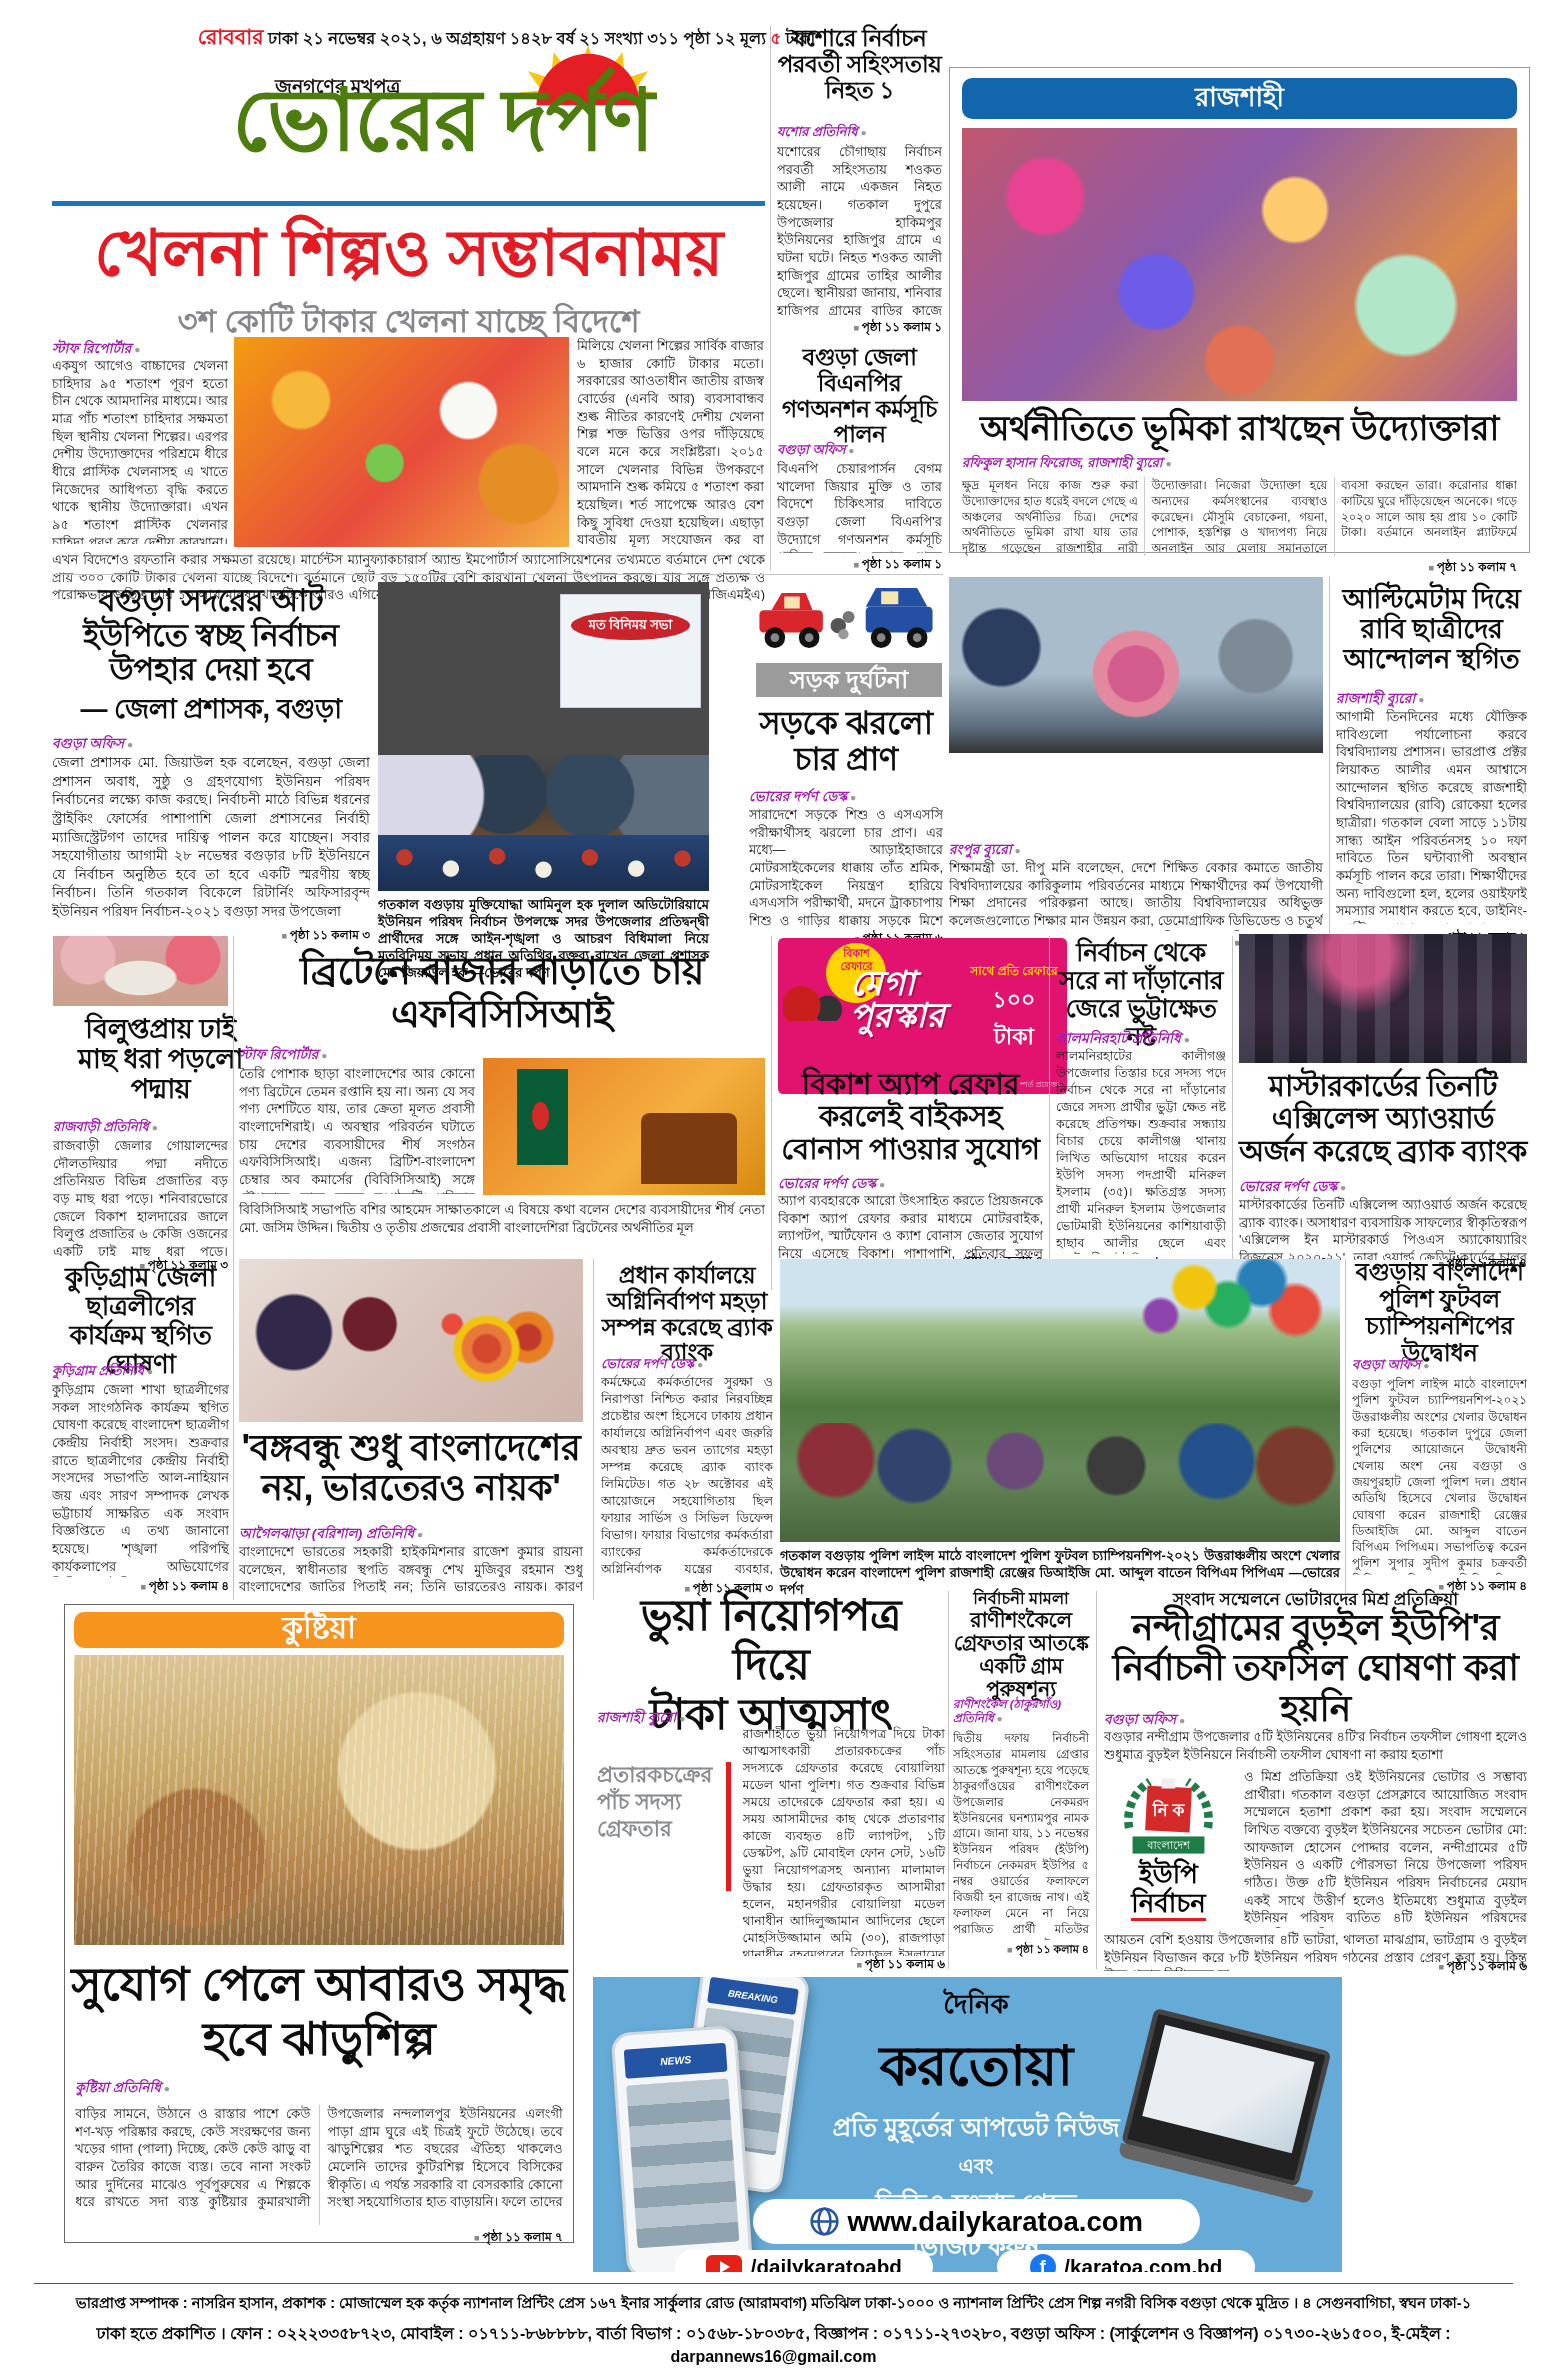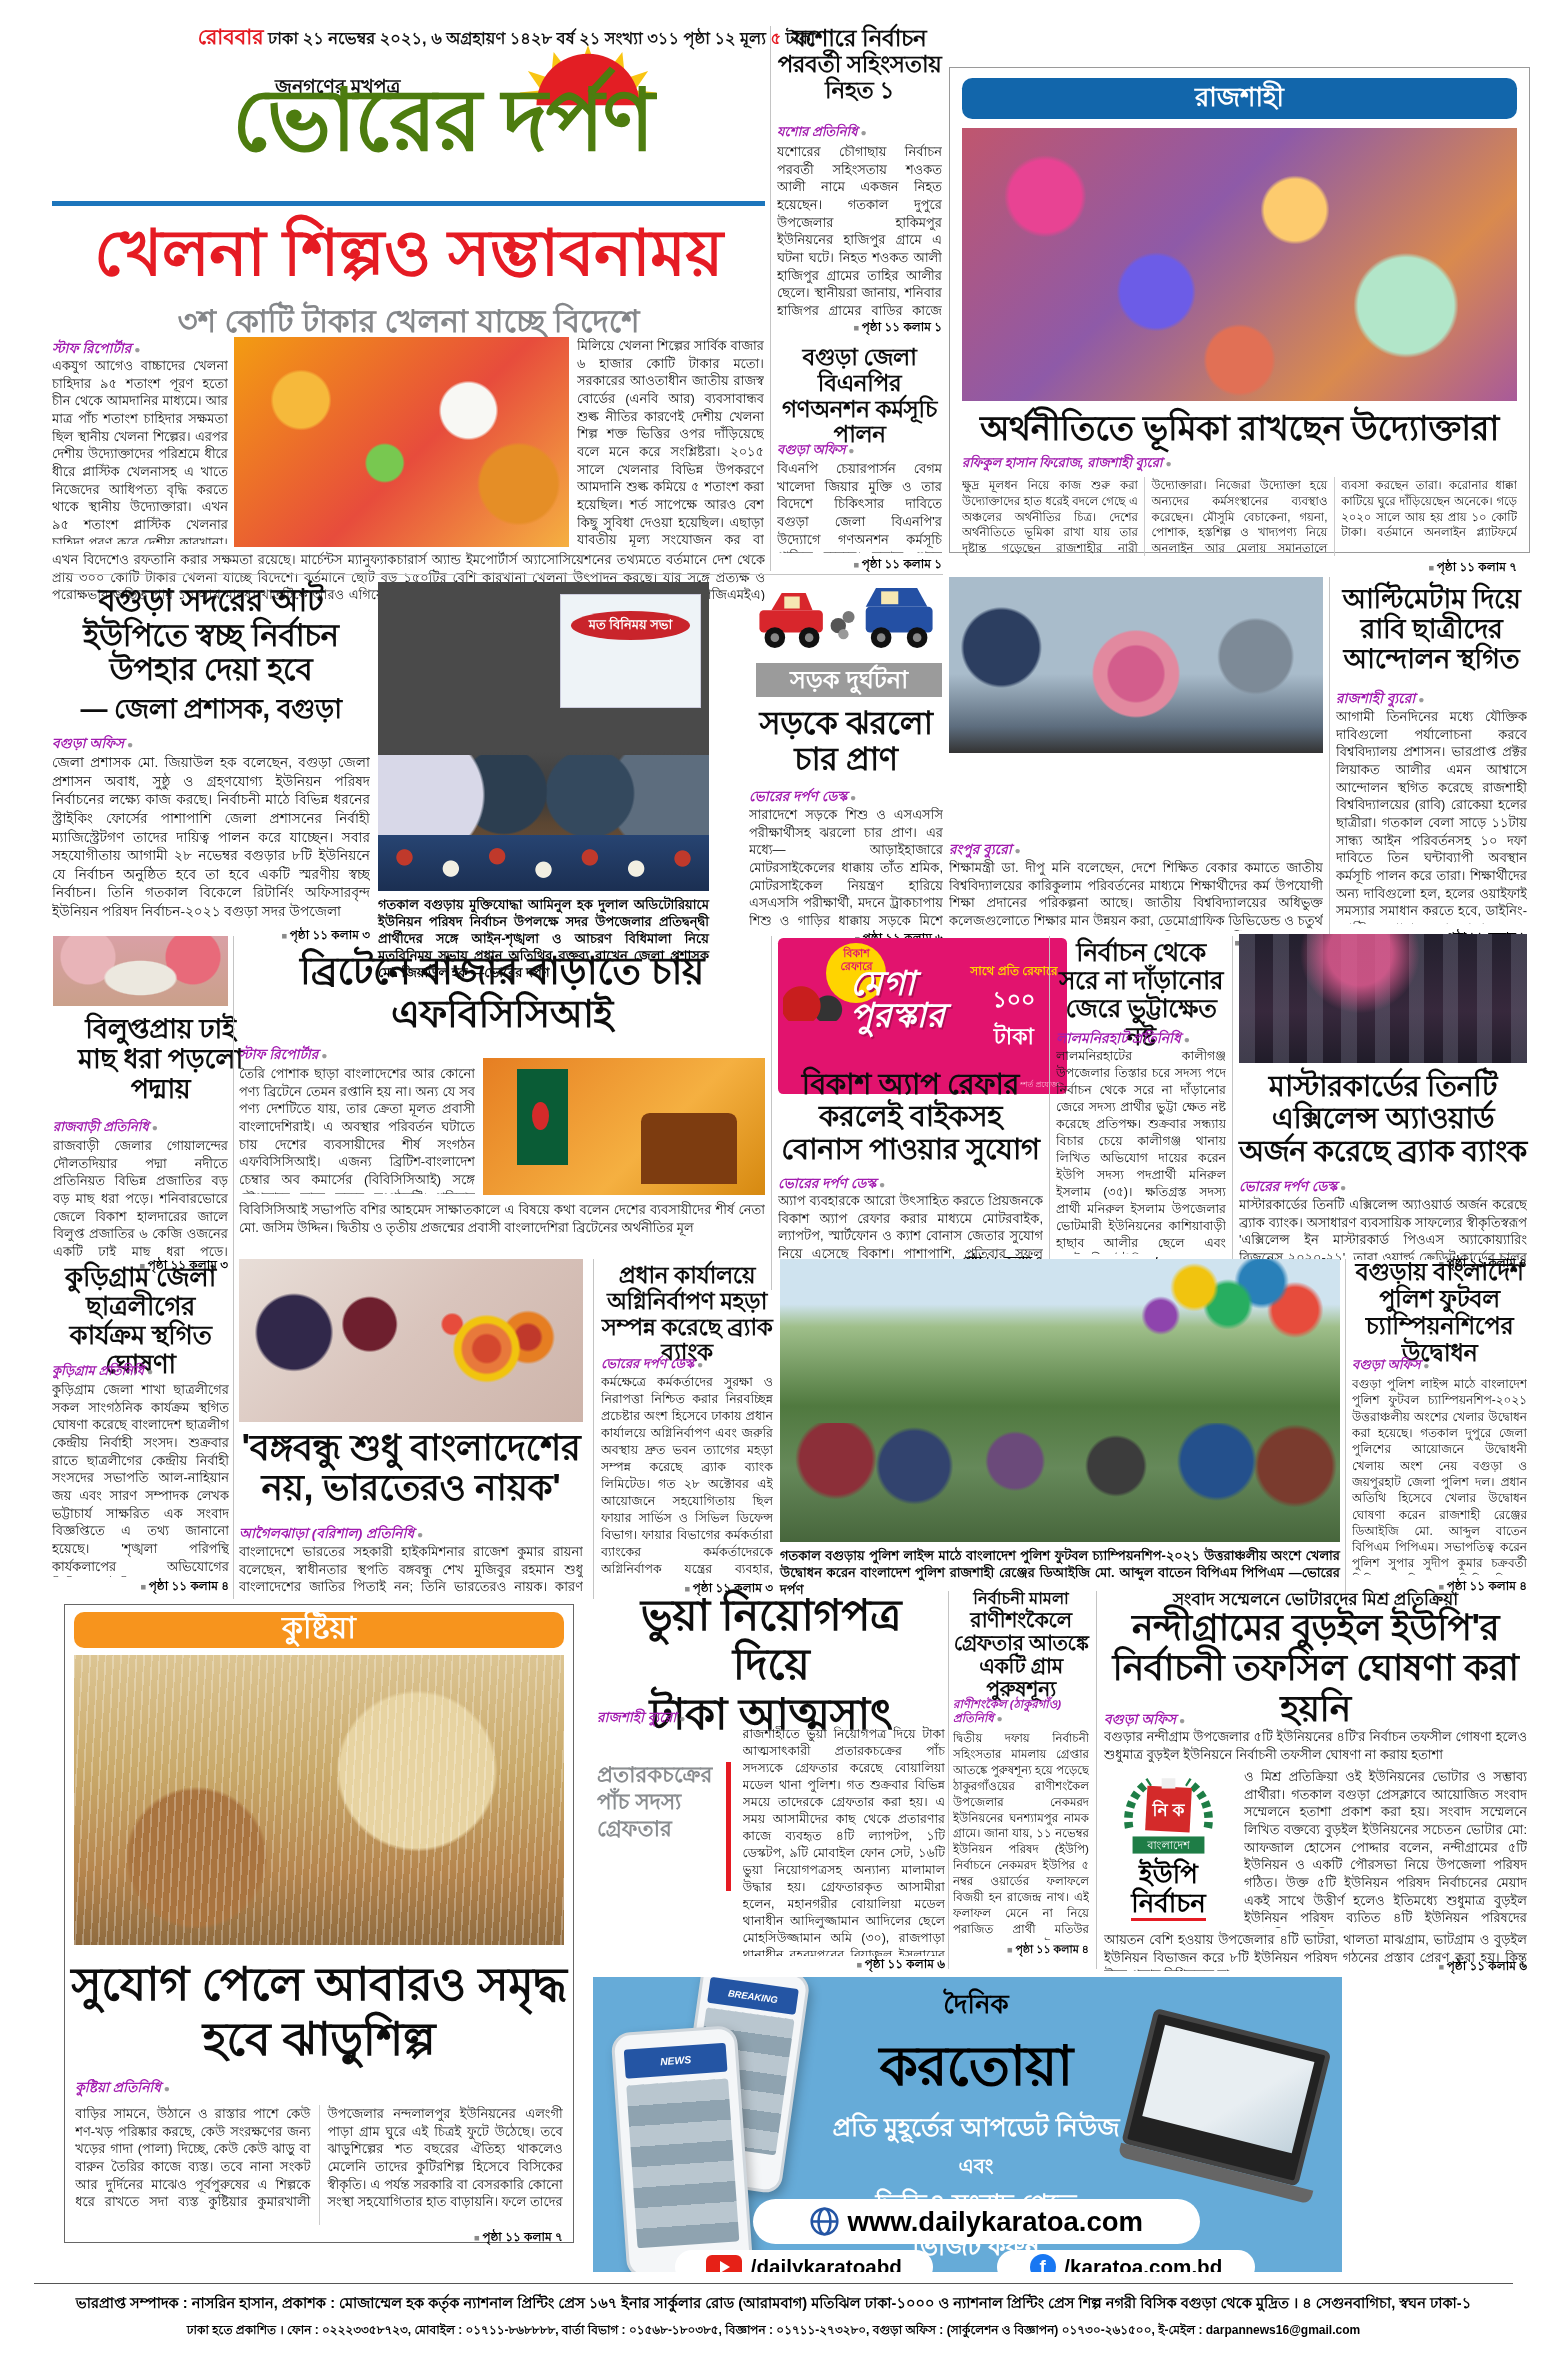--- a/index.html
+++ b/index.html
@@ -363,16 +363,16 @@
       <span style="font-size:20.6px;font-weight:800;color:#000;">/dailykaratoabd</span>
     </div>
     <div class="pill" style="position:absolute;left:404px;top:273px;width:258px;height:34px;">
       <span style="display:inline-block;width:26px;height:26px;background:#1877f2;border-radius:50%;color:#fff;font-weight:900;font-size:19px;text-align:center;line-height:26px;">f</span>
       <span style="font-size:20.6px;font-weight:800;color:#000;">/karatoa.com.bd</span>
     </div>
   </div>
 
   <div class="hr" style="left:34px;top:2283px;width:1479px;background:#555;"></div>
   <div class="abs" style="left:34px;top:2292px;width:1479px;text-align:center;font-size:14.6px;font-weight:600;color:#000;">ভারপ্রাপ্ত সম্পাদক : নাসরিন হাসান, প্রকাশক : মোজাম্মেল হক কর্তৃক ন্যাশনাল প্রিন্টিং প্রেস ১৬৭ ইনার সার্কুলার রোড (আরামবাগ) মতিঝিল ঢাকা-১০০০ ও ন্যাশনাল প্রিন্টিং প্রেস শিল্প নগরী বিসিক বগুড়া থেকে মুদ্রিত । ৪ সেগুনবাগিচা, স্বঘন ঢাকা-১</div>
-  <div class="abs" style="left:34px;top:2321px;width:1479px;text-align:center;font-size:12px;font-weight:600;color:#000;">ঢাকা হতে প্রকাশিত । ফোন : ০২২২৩৩৫৮৭২৩, মোবাইল : ০১৭১১-৮৬৮৮৮৮, বার্তা বিভাগ : ০১৫৬৮-১৮০৩৮৫, বিজ্ঞাপন : ০১৭১১-২৭৩২৮০, বগুড়া অফিস : (সার্কুলেশন ও বিজ্ঞাপন) ০১৭৩০-২৬১৫০০, ই-মেইল : darpannews16@gmail.com</div>
+  <div class="abs" style="left:34px;top:2321px;width:1479px;text-align:center;font-size:16px;font-weight:600;color:#000;">ঢাকা হতে প্রকাশিত । ফোন : ০২২২৩৩৫৮৭২৩, মোবাইল : ০১৭১১-৮৬৮৮৮৮, বার্তা বিভাগ : ০১৫৬৮-১৮০৩৮৫, বিজ্ঞাপন : ০১৭১১-২৭৩২৮০, বগুড়া অফিস : (সার্কুলেশন ও বিজ্ঞাপন) ০১৭৩০-২৬১৫০০, ই-মেইল : darpannews16@gmail.com</div>
 
 </div>
 
 
 </body></html>

